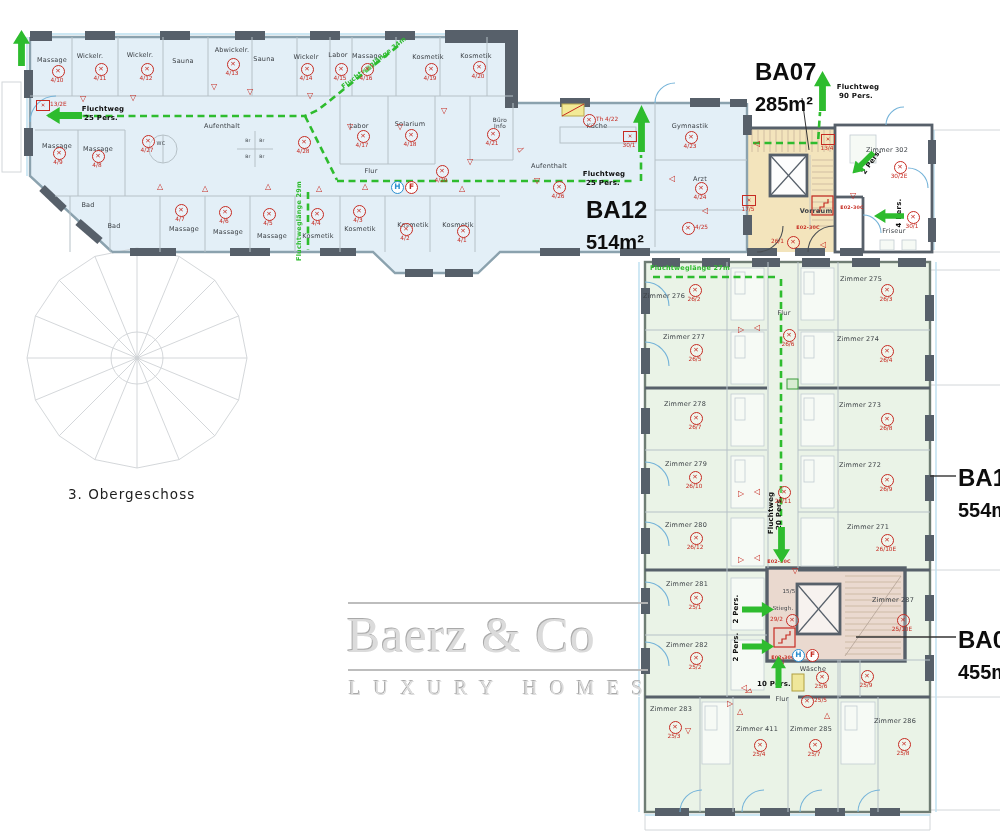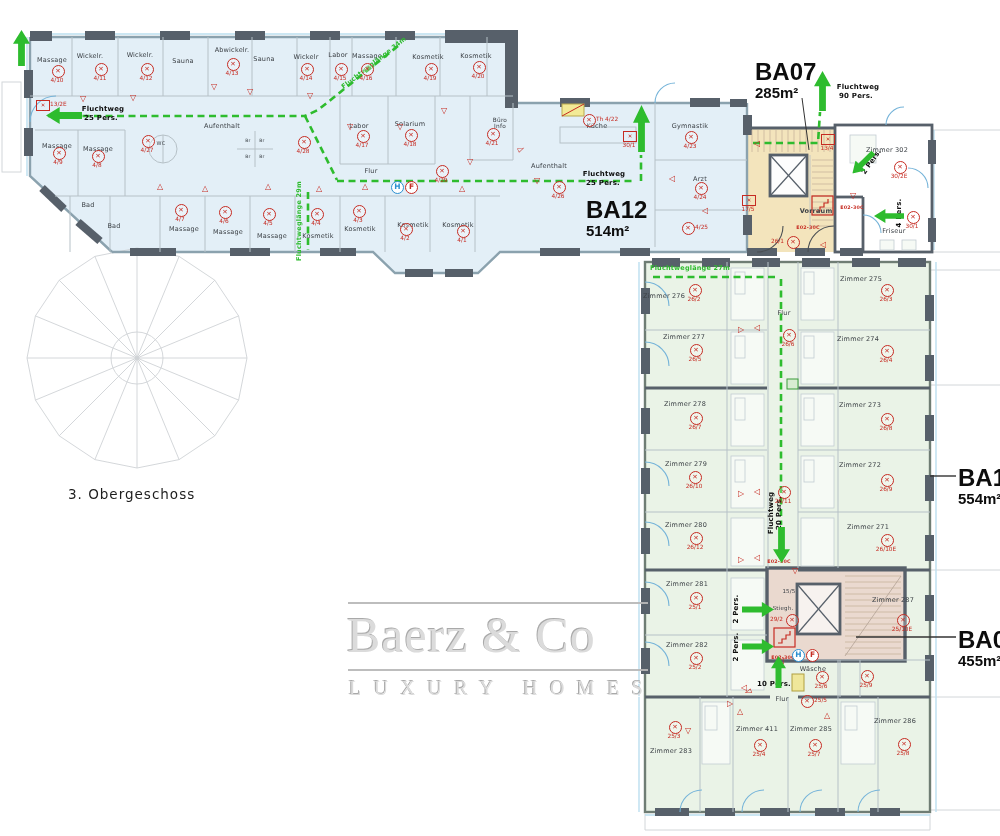--- a/index.html
+++ b/index.html
@@ -28,21 +28,21 @@
   .swg{position:absolute;transform:translate(-50%,-50%);color:#c62b22;font-size:9px;line-height:1;}
   .hfc{position:absolute;transform:translate(-50%,-50%);z-index:6;}
   .hfc span{display:inline-block;width:11px;height:11px;border-radius:50%;font-size:7.5px;
       font-weight:bold;text-align:center;line-height:10px;margin-right:1px;background:#fff;}
   .hfc .h{border:1.5px solid #2b8fd0;color:#2b8fd0;}
   .hfc .f{border:1.5px solid #c62b22;color:#c62b22;}
   .arw{position:absolute;background:#2ebc2e;z-index:4;}
   .ba{position:absolute;z-index:6;font-family:"Liberation Sans",sans-serif;font-weight:bold;
       color:#0d0d0d;line-height:1.0;}
   .ba .nm{font-size:24px;letter-spacing:0;}
-  .ba .sz{font-size:15px;margin-top:1px;}
+  .ba .sz{font-size:20px;margin-top:10px;}
   #floor-label{position:absolute;left:68px;top:486px;z-index:6;font-size:13.5px;color:#1d1d1d;
       letter-spacing:1px;}
   #watermark{position:absolute;left:343px;top:597px;width:316px;z-index:4;opacity:.93;
       font-family:"Liberation Serif",serif;color:#d9d9d9;
       text-shadow:-1px -1px 0 #a3a3a3,1.5px 1.5px 0 #ffffff;}
   #watermark .by{display:block;margin-left:48px;font-size:27px;font-style:italic;}
   #watermark .rule{height:0;border-top:2px solid #b9b9b9;margin:5px 0 2px 5px;width:300px;}
   #watermark .brand{display:block;font-size:50px;white-space:nowrap;letter-spacing:1px;margin-left:4px;}
   #watermark .tagline{display:block;font-size:20px;letter-spacing:12.5px;margin:6px 0 0 6px;white-space:nowrap;}
 </style>
@@ -312,21 +312,21 @@
       <div class="lb" style="left: 784px; top: 313px;">Flur</div>
       <div class="lb" style="left: 685px; top: 404px;">Zimmer 278</div>
       <div class="lb" style="left: 860px; top: 405px;">Zimmer 273</div>
       <div class="lb" style="left: 686px; top: 464px;">Zimmer 279</div>
       <div class="lb" style="left: 860px; top: 465px;">Zimmer 272</div>
       <div class="lb" style="left: 686px; top: 525px;">Zimmer 280</div>
       <div class="lb" style="left: 868px; top: 527px;">Zimmer 271</div>
       <div class="lb" style="left: 687px; top: 584px;">Zimmer 281</div>
       <div class="lb" style="left: 893px; top: 600px;">Zimmer 287</div>
       <div class="lb" style="left: 687px; top: 645px;">Zimmer 282</div>
-      <div class="lb" style="left: 671px; top: 751px;">Zimmer 283</div>
+      <div class="lb" style="left: 671px; top: 709px;">Zimmer 283</div>
       <div class="lb" style="left: 757px; top: 729px;">Zimmer 411</div>
       <div class="lb" style="left: 811px; top: 729px;">Zimmer 285</div>
       <div class="lb" style="left: 895px; top: 721px;">Zimmer 286</div>
       <div class="lb" style="left: 782px; top: 699px;">Flur</div>
       <div class="lb" style="left: 813px; top: 669px;">Wäsche</div>
       <div class="lb" style="left: 783px; top: 609px; font-size: 5.5px;">Stiegh.</div>
       <div class="lb" style="left: 789px; top: 592px; font-size: 5.5px;">15/5</div>
       <div class="lb b" style="left: 103px; top: 109px;">Fluchtweg</div>
       <div class="lb b" style="left: 101px; top: 118px;">25 Pers.</div>
       <div class="lb b" style="left: 604px; top: 174px;">Fluchtweg</div>

